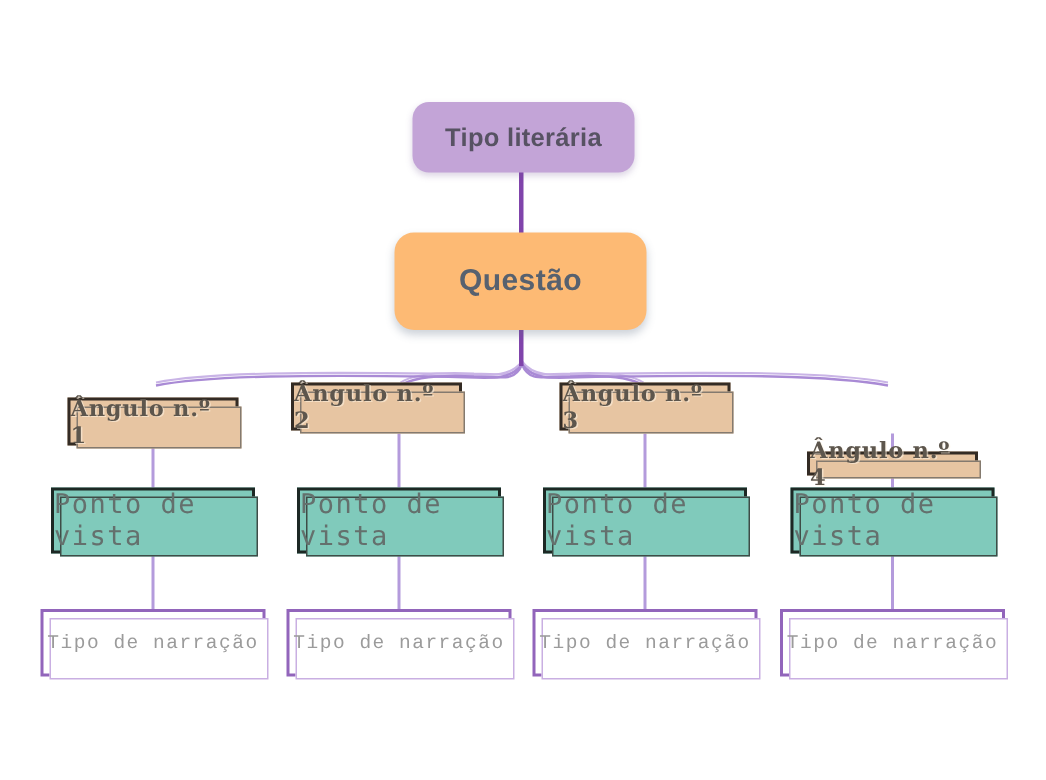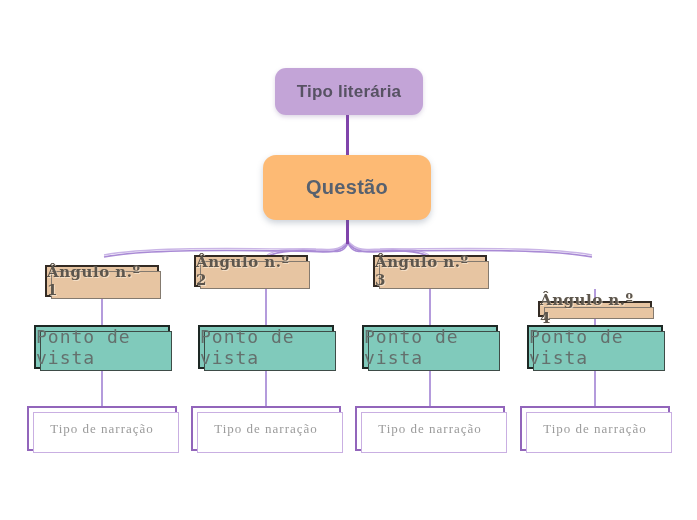--- a/index.html
+++ b/index.html
@@ -38,21 +38,21 @@
          color:#5d564d;letter-spacing:.5px;
          text-shadow:1px 1px 0 rgba(255,244,228,.55);}
   .angle::before{background:#e7c5a2;border:1.5px solid #847a6f;}
 
   .point{background:#80cabb;border:2px solid #1d2824;
          font-family:"DejaVu Sans Mono",monospace;font-size:18px;
          color:#64706d;letter-spacing:1px;}
   .point::before{background:#80cabb;border:1.5px solid #3e4c47;}
 
   .narr{background:#ffffff;border:2px solid #9265bb;
-        font-family:Liberation Serif, serif;font-size:13px;
+        font-family:Liberation Mono, monospace;font-size:13px;
         color:#9b9b9b;letter-spacing:1px;align-items:center;}
   .narr::before{background:#ffffff;border:1.5px solid #c9afe2;}
 </style>
 </head>
 <body>
 
 <div class="canvas">
 
   <svg class="wires" viewBox="0 0 697 520">
     <g fill="none" stroke="#c9b4e6" stroke-width="1.4">

